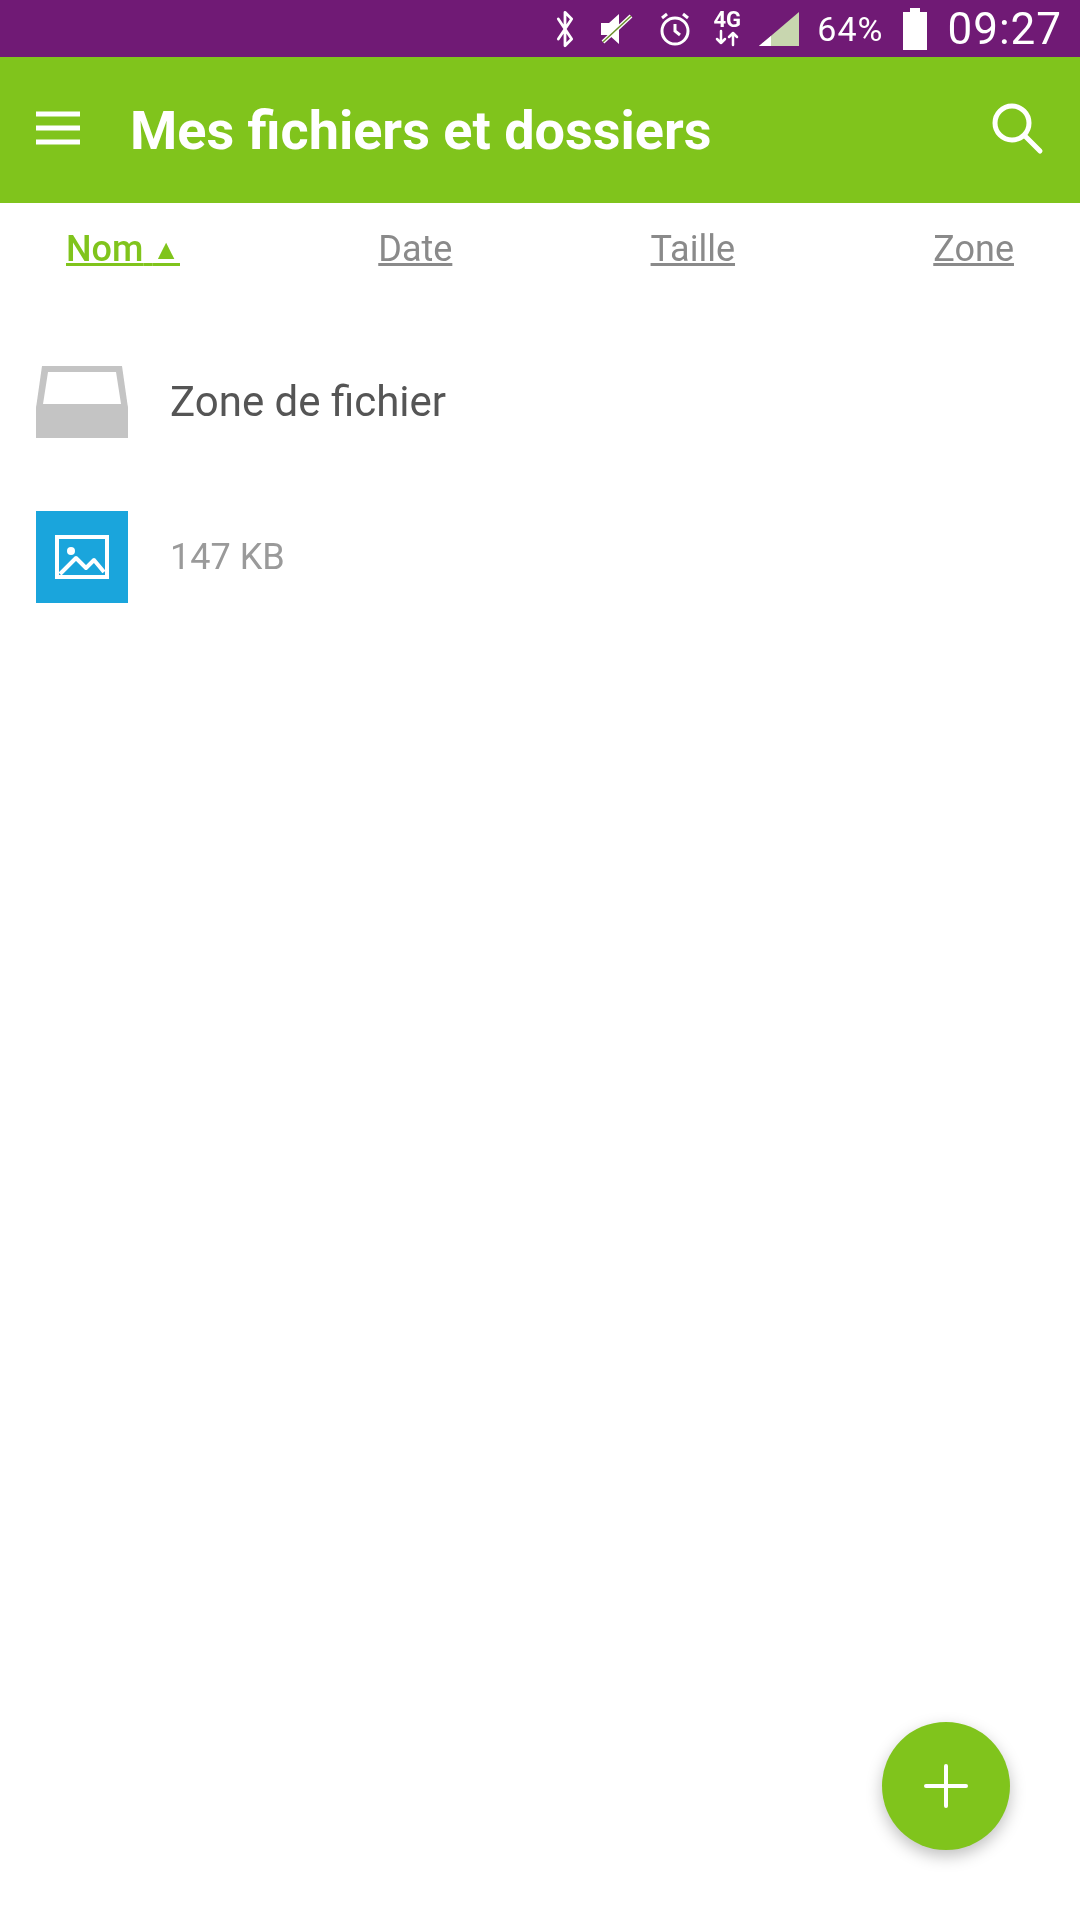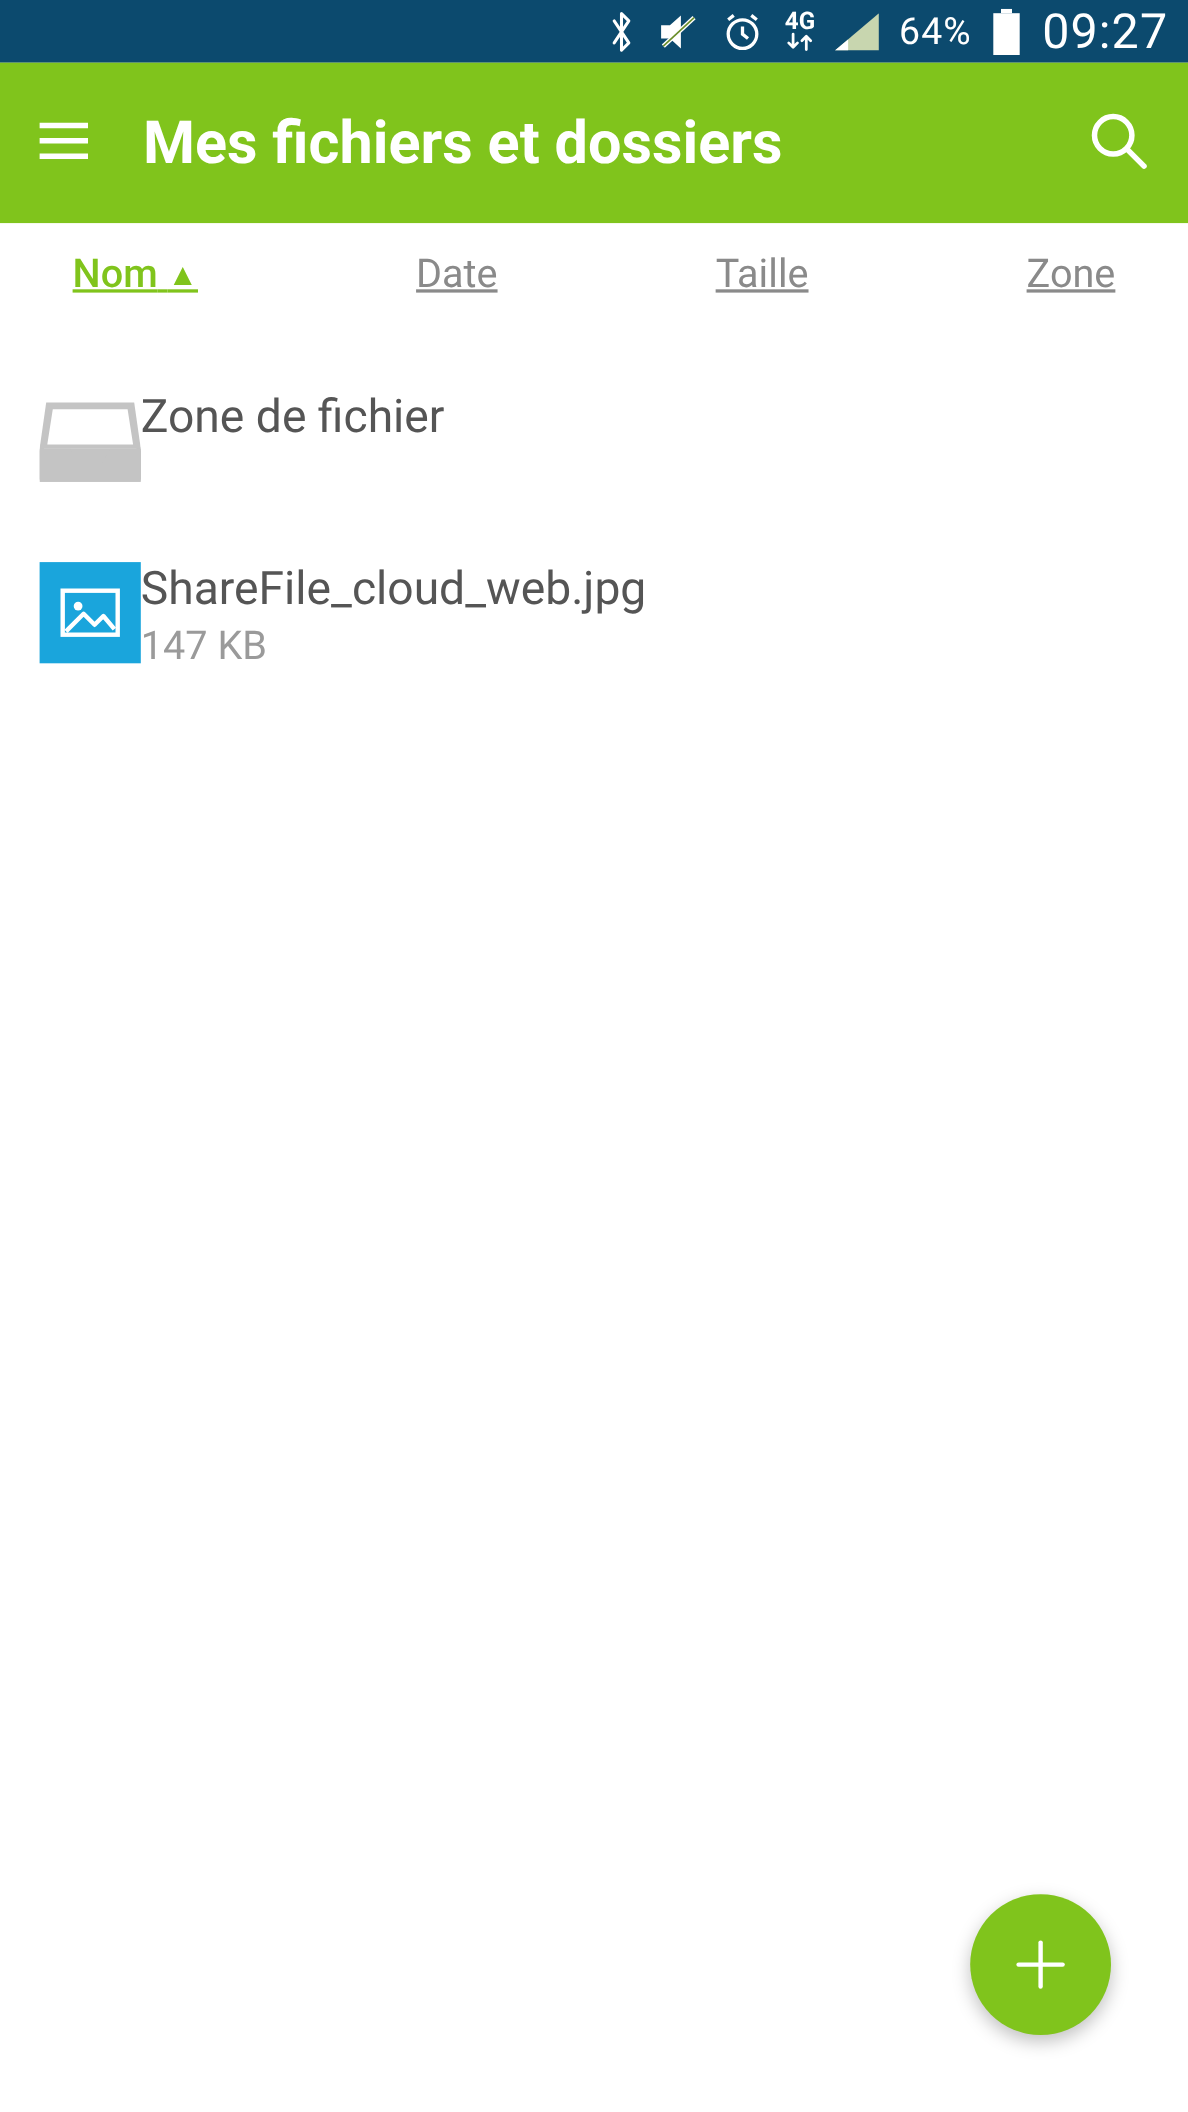--- a/index.html
+++ b/index.html
@@ -1,19 +1,19 @@
 <!DOCTYPE html>
 <html><head>
   <meta charset="utf-8">
   <style>
     * { margin: 0; padding: 0; box-sizing: border-box; }
     html, body { width: 1080px; height: 1920px; font-family: -apple-system, BlinkMacSystemFont, "Segoe UI", Roboto, sans-serif; background: #fff; overflow: hidden; }
     .status-bar {
       height: 57px;
-      background: #0c4a6e;
+      background: #701a75;
       color: #fff;
       display: flex;
       align-items: center;
       justify-content: flex-end;
       padding: 0 18px;
       gap: 18px;
       font-size: 36px;
     }
     .status-bar .status-icon { display: inline-flex; align-items: center; }
     .status-bar .net-label { font-size: 22px; font-weight: 700; line-height: 0.9; text-align: center; }
@@ -45,22 +45,23 @@
     .sort-item {
       font-size: 36px;
       color: #8a8a8a;
       text-decoration: underline;
     }
     .sort-item.active { color: #80c41c; font-weight: 500; }
     .sort-arrow { font-size: 28px; vertical-align: 2px; }
     .list { padding-top: 28px; }
     .row {
       display: flex;
-      align-items: flex-start;
+      align-items: center;
       padding: 32px 36px;
+      gap: 42px;
     }
     .row .icon-box {
       width: 92px;
       height: 92px;
       display: flex;
       align-items: center;
       justify-content: center;
       flex-shrink: 0;
     }
     .row .text-col {
@@ -202,21 +203,20 @@
 
   <div class="row">
     <div class="icon-box img-icon">
       <svg width="56" height="46" viewBox="0 0 56 46" fill="none" stroke="#fff" stroke-width="4">
         <rect x="3" y="3" width="50" height="40"></rect>
         <circle cx="17" cy="17" r="4" fill="#fff" stroke="none"></circle>
         <path d="M6 40 L22 24 L32 34 L40 26 L50 38" stroke-linejoin="round"></path>
       </svg>
     </div>
     <div class="text-col">
-      <div class="name">ShareFile_cloud_web.jpg</div>
       <div class="meta">147 KB</div>
     </div>
   </div>
 
 </div>
 
 <div class="fab">
   <svg width="56" height="56" viewBox="0 0 56 56" stroke="#fff" stroke-width="4" stroke-linecap="round">
     <line x1="28" y1="8" x2="28" y2="48"></line>
     <line x1="8" y1="28" x2="48" y2="28"></line>

